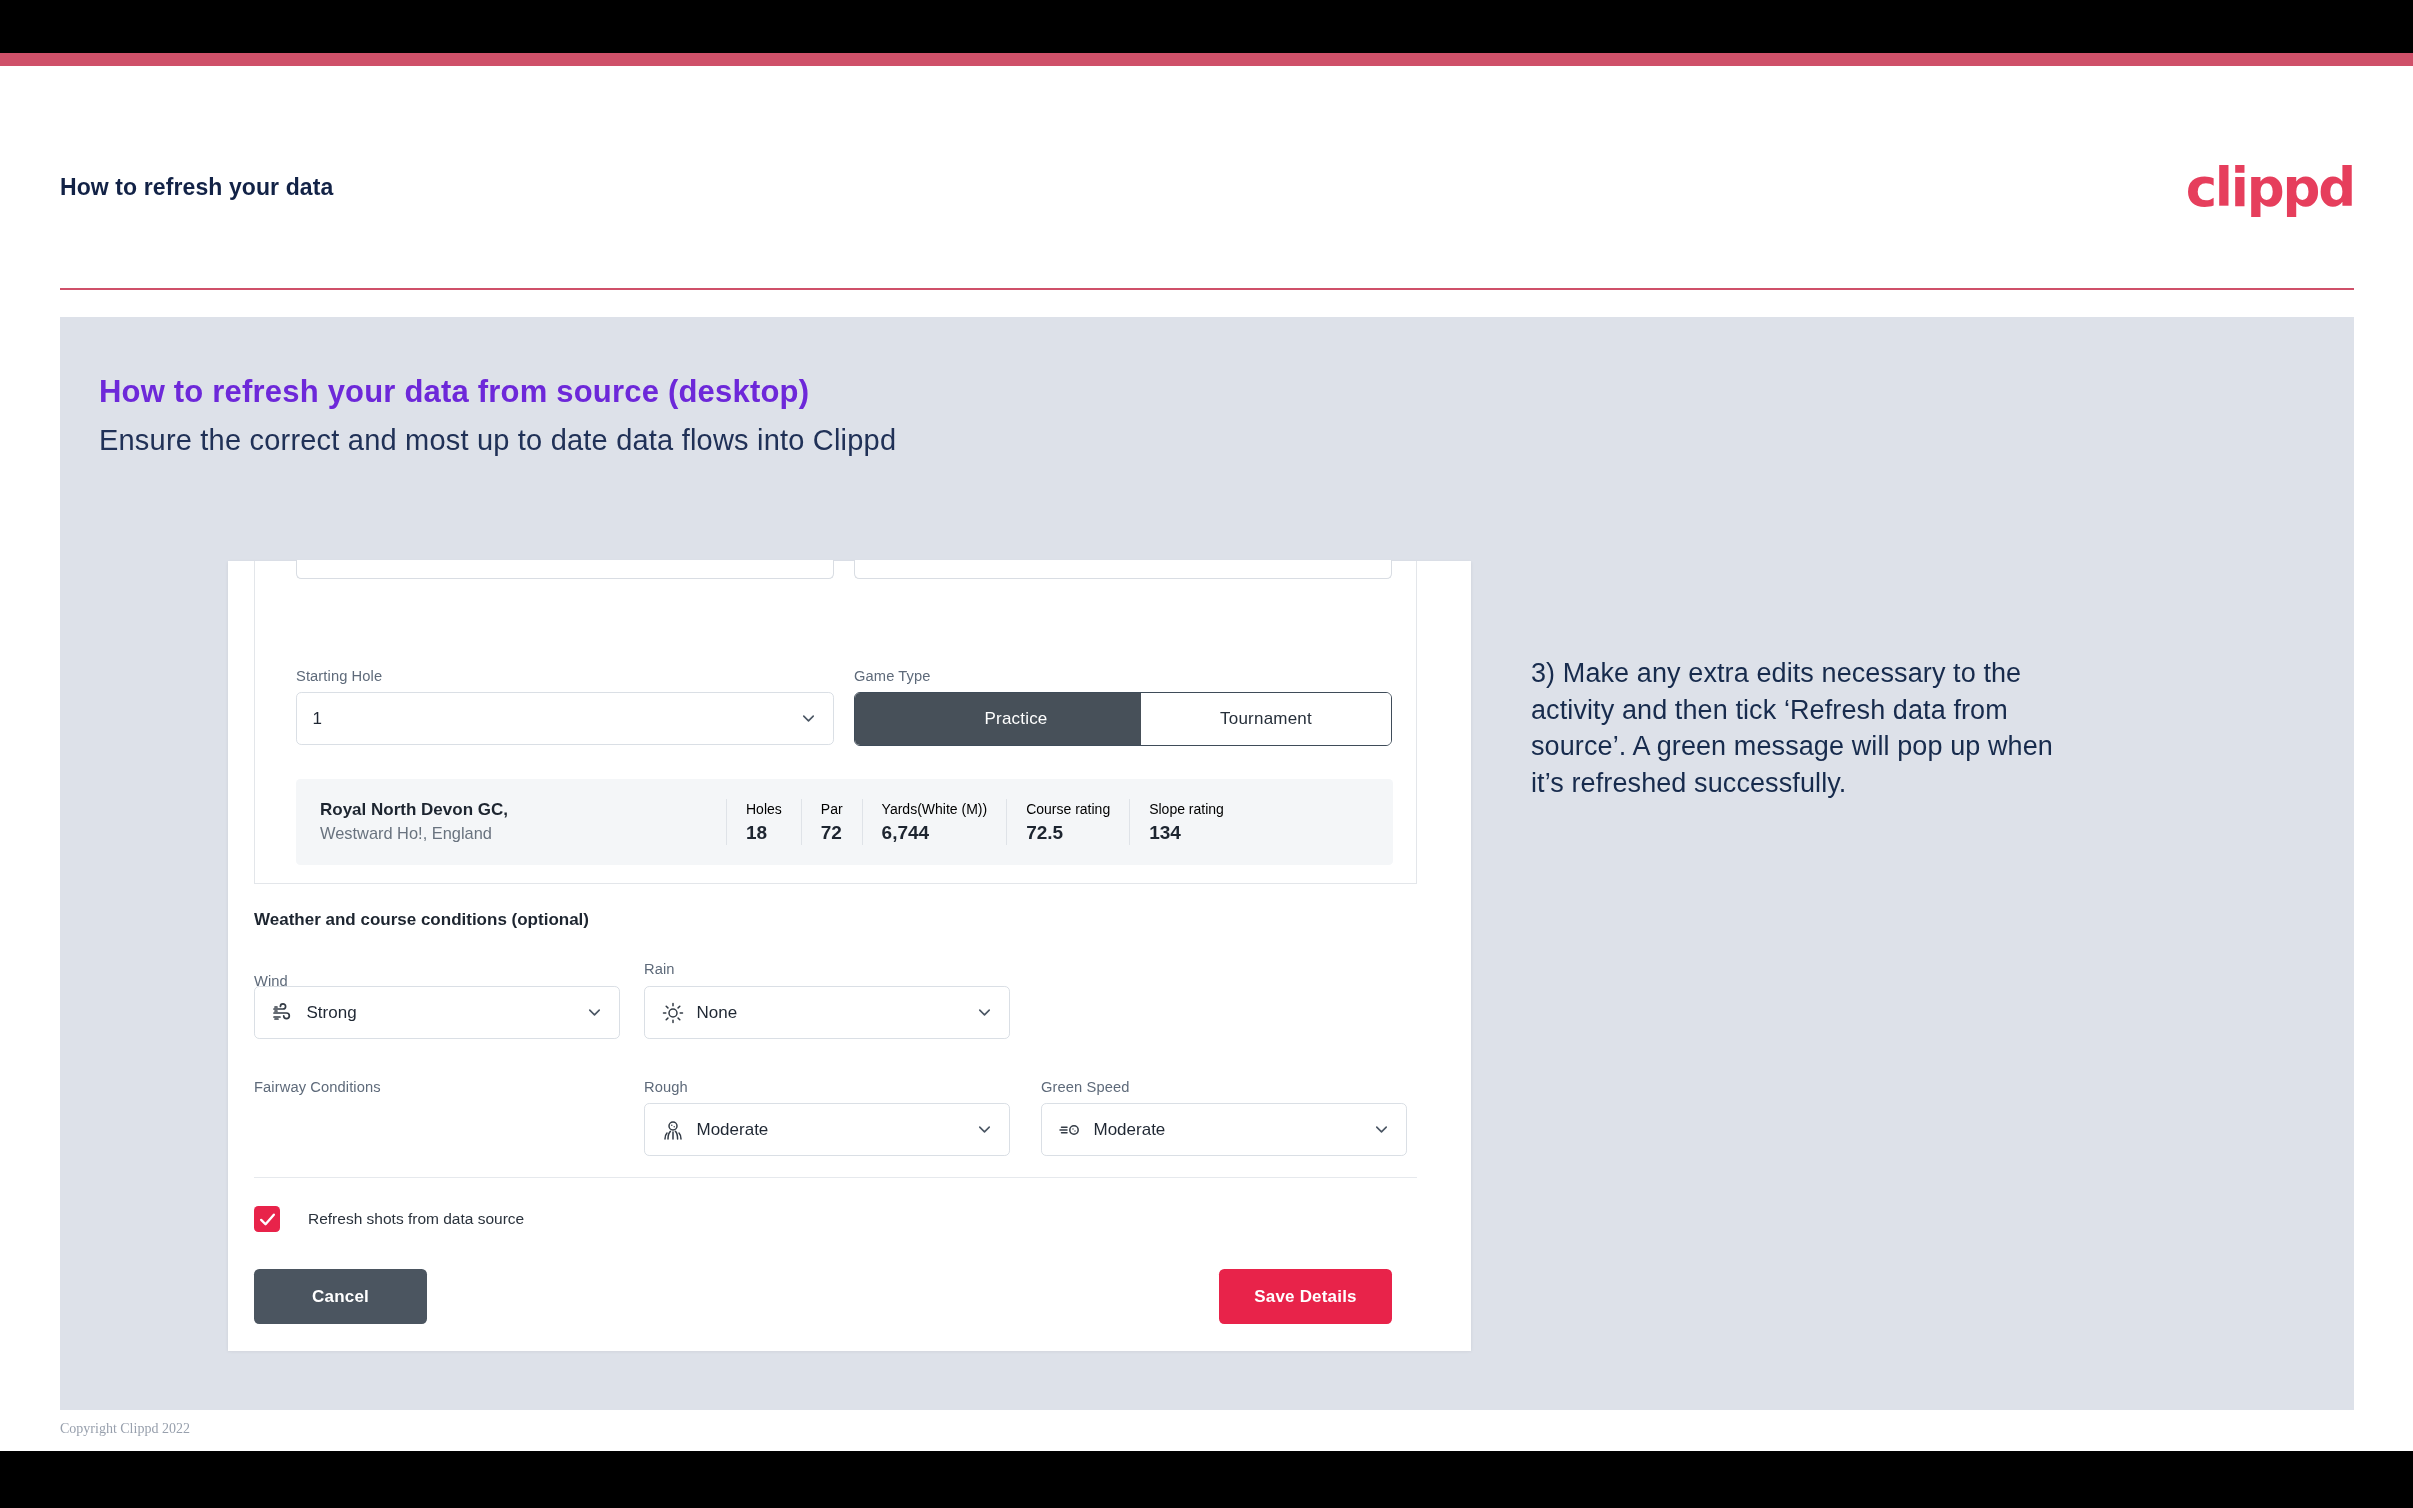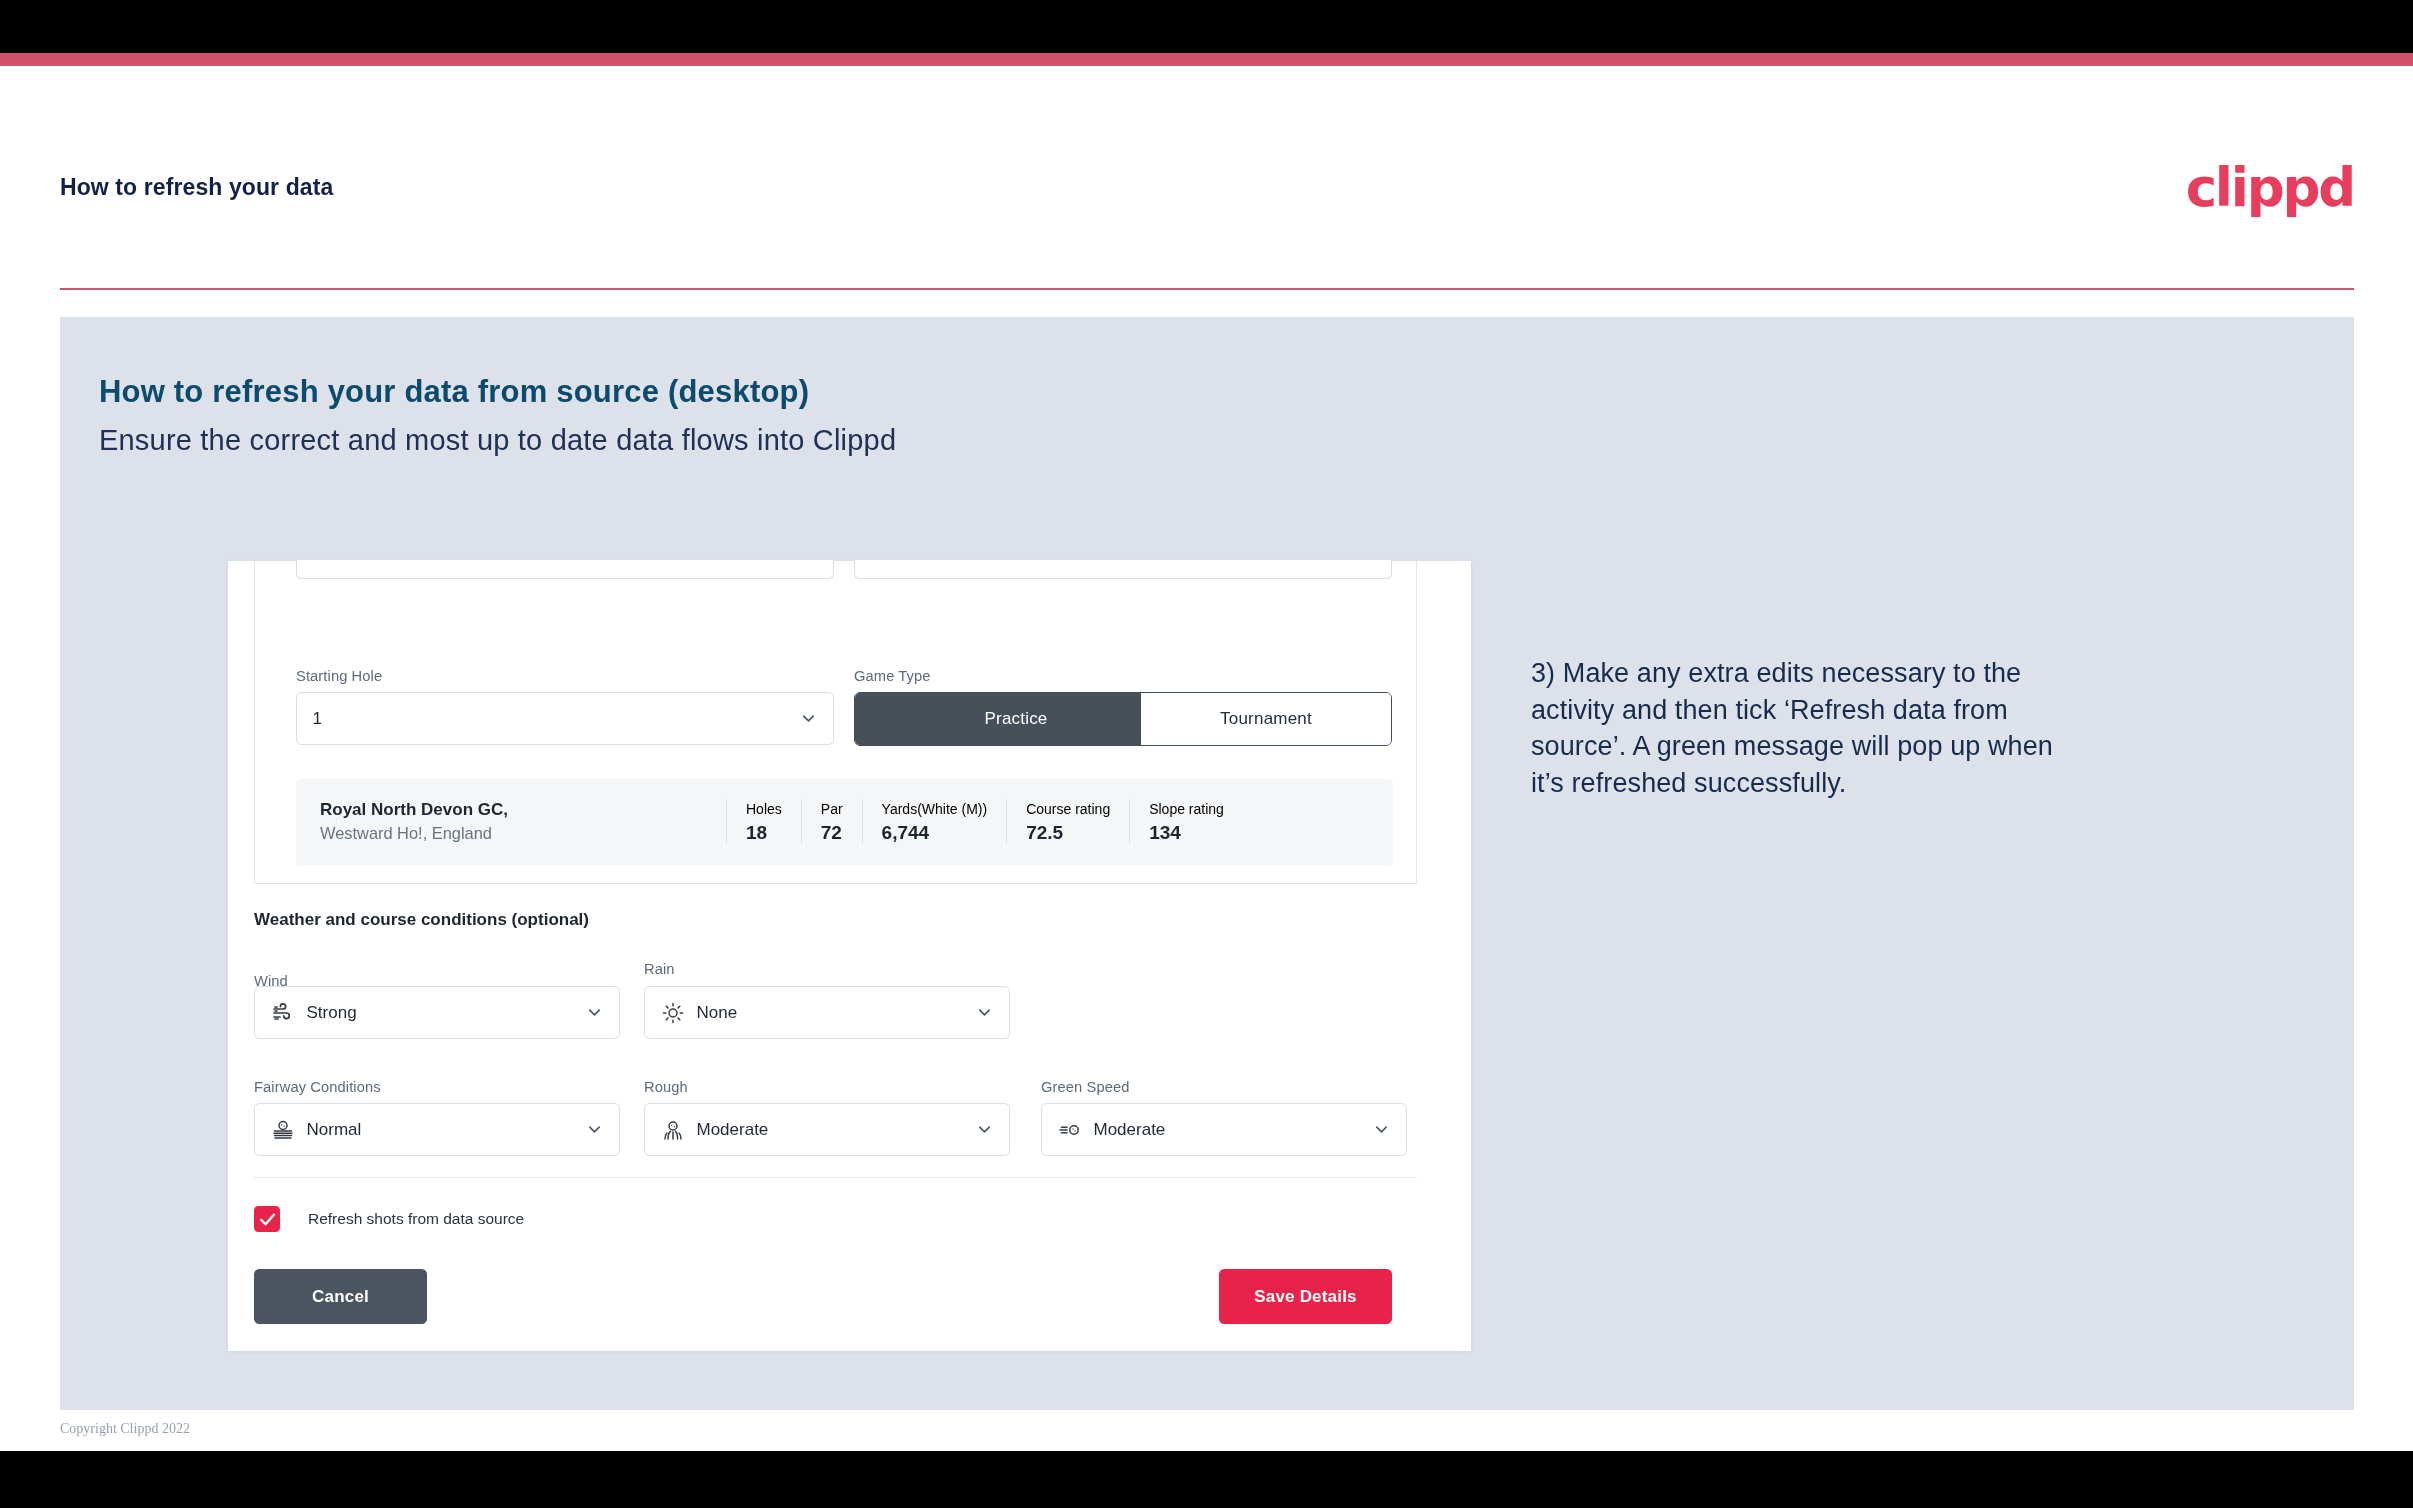--- a/index.html
+++ b/index.html
@@ -77,21 +77,21 @@
     height: 1093px;
     background: #dde1e9;
   }
 
   .panel-title {
     position: absolute;
     left: 39px;
     top: 57px;
     font-size: 31px;
     font-weight: 700;
-    color: #0c4a6e;
+    color: #6d28d9;
     letter-spacing: 0.2px;
   }
   .panel-subtitle {
     position: absolute;
     left: 39px;
     top: 107px;
     font-size: 29px;
     font-weight: 400;
     color: #203157;
     letter-spacing: 0.2px;
@@ -412,36 +412,20 @@
         </span>
         <span class="sel-value">None</span>
         <span class="chev">
           <svg viewBox="0 0 24 24" fill="none" stroke="currentColor" stroke-width="2" stroke-linecap="round" stroke-linejoin="round">
               <polyline points="6 9 12 15 18 9"></polyline>
             </svg>
         </span>
       </div>
 
       <div class="field-label w-label fw-label">Fairway Conditions</div>
-      <div class="sel-box w-box fw-box">
-        <span class="opt-icon">
-          <svg viewBox="0 0 24 24" fill="none" stroke="currentColor" stroke-width="1.5" stroke-linecap="round">
-            <circle cx="12" cy="7.5" r="4"></circle>
-            <circle cx="10.8" cy="6.8" r="0.7" fill="currentColor" stroke="none"></circle>
-            <circle cx="13.2" cy="8.2" r="0.7" fill="currentColor" stroke="none"></circle>
-            <path d="M3.5 13h17M3 15.3h18M3.5 17.6h17M4 19.9h16"></path>
-          </svg>
-        </span>
-        <span class="sel-value">Normal</span>
-        <span class="chev">
-          <svg viewBox="0 0 24 24" fill="none" stroke="currentColor" stroke-width="2" stroke-linecap="round" stroke-linejoin="round">
-              <polyline points="6 9 12 15 18 9"></polyline>
-            </svg>
-        </span>
-      </div>
 
       <div class="field-label w-label ro-label">Rough</div>
       <div class="sel-box w-box ro-box">
         <span class="opt-icon">
           <svg viewBox="0 0 24 24" fill="none" stroke="currentColor" stroke-width="1.5" stroke-linecap="round">
             <circle cx="12" cy="8" r="4"></circle>
             <circle cx="10.8" cy="7.2" r="0.7" fill="currentColor" stroke="none"></circle>
             <circle cx="13.2" cy="8.8" r="0.7" fill="currentColor" stroke="none"></circle>
             <path d="M4 21c0-3 1-5 2-6M7 21c0-4 1.2-6.5 2.4-7.6M12 21v-7M16.6 21c0-4-1-6.5-2.2-7.6M20 21c0-3-1-5-2-6"></path>
           </svg>

